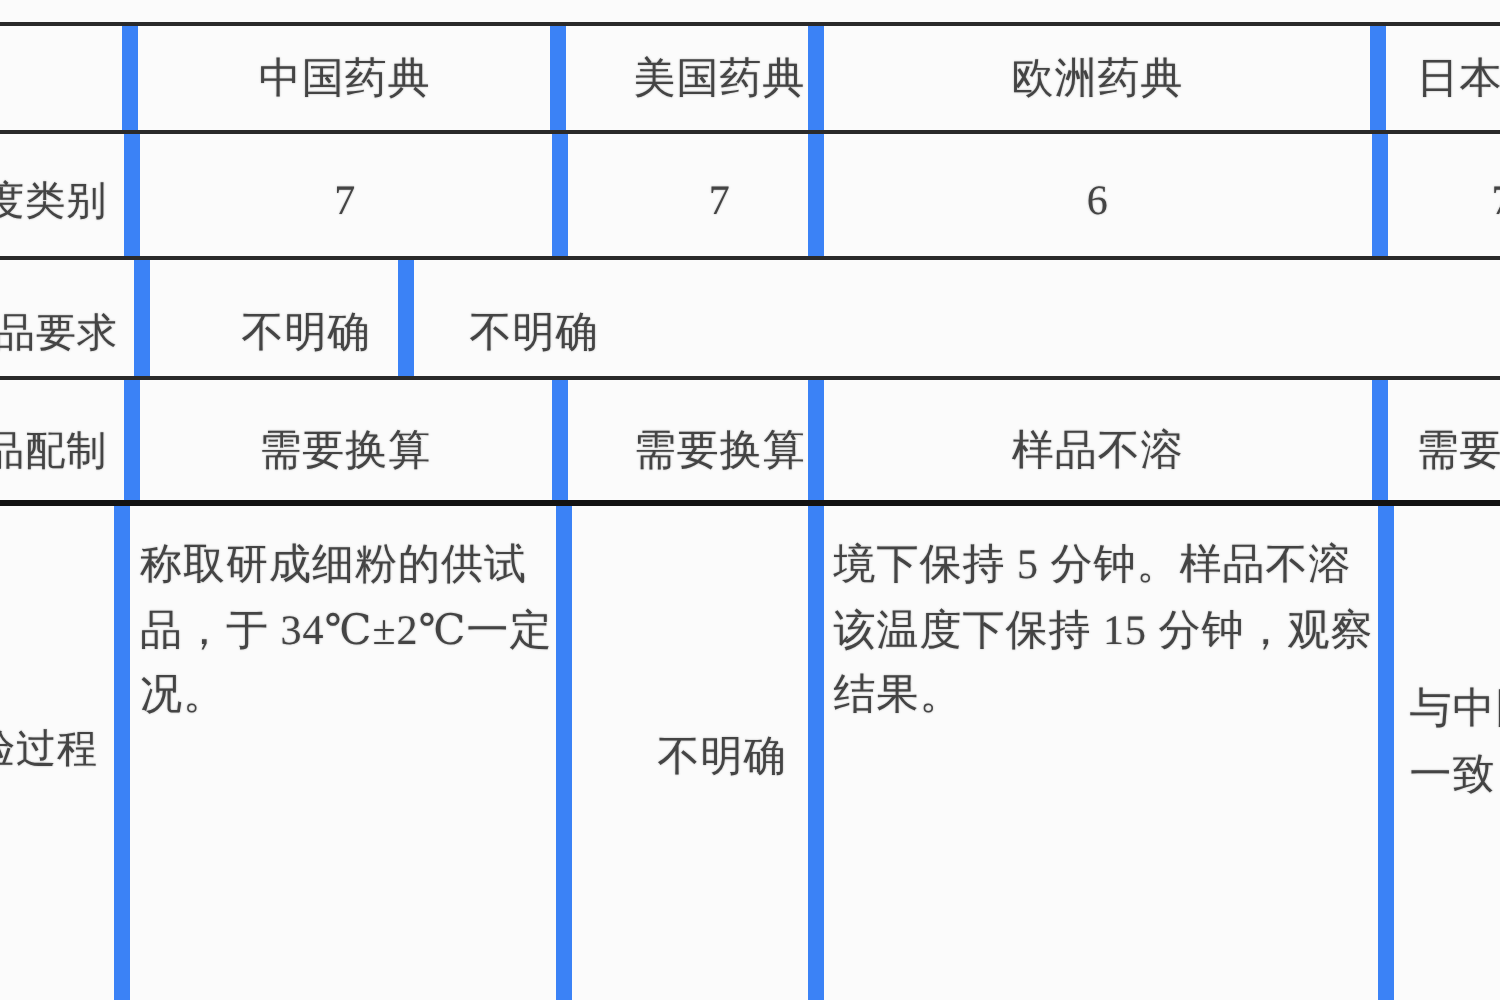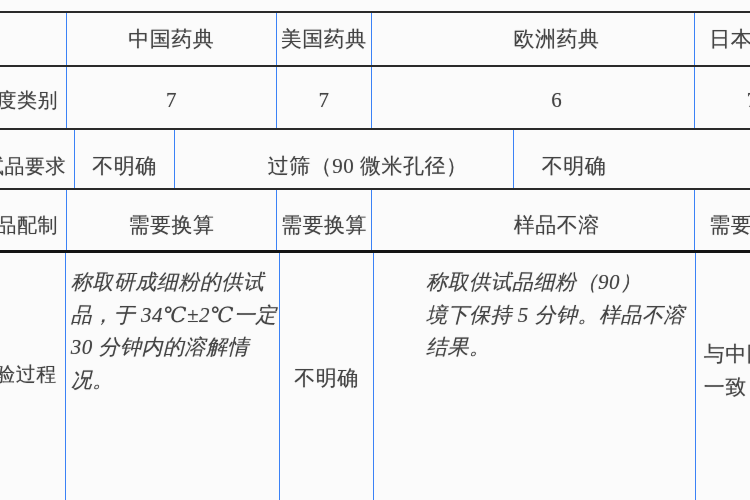--- a/index.html
+++ b/index.html
@@ -5,33 +5,33 @@
   * { margin:0; padding:0; box-sizing:border-box; }
   html,body { width:750px; height:500px; overflow:hidden; background:#fbfbfb; }
   #viewport {
     position:relative; width:750px; height:500px; overflow:hidden;
     background:#fbfbfb; color:#444444;
     font-family:"Liberation Serif","DejaVu Serif",serif;
   }
   #tbl { position:absolute; left:-85px; top:11px; width:894px;
          border-top:2px solid #2a2a2a; }
   .tr { display:flex; border-bottom:2px solid #2a2a2a; }
-  .c  { border-right:1px solid #3b82f6; display:flex; align-items:center;
+  .c  { border-right:8px solid #3b82f6; display:flex; align-items:center;
         justify-content:center; font-size:21px; letter-spacing:0.5px;
         white-space:nowrap; text-shadow:0 0 1px rgba(70,70,70,0.45); }
-  .c0 { width:160px; } .c1 { width:222px; } .c2 { width:100px; }
-  .c3 { width:292px;margin-left:47px; } .c4 { width:120px; border-right:none; }
+  .c0 { width:160px; } .c1 { width:222px; } .c2 { width:100px;margin-left:32px; }
+  .c3 { width:292px; } .c4 { width:120px; border-right:none; }
   .tr-head { height:54px; }
   .tr-cat  { height:63px; } .tr-cat .c  { padding-top:5px; }
   .tr-req  { height:60px; } .tr-req .c  { padding-top:14px; }
   .tr-prep { height:63px; border-bottom:3px solid #131313; } .tr-prep .c { padding-top:10px; }
   .tr-proc { height:247px; border-bottom:none; }
   .lbl { justify-content:flex-end; padding-right:8px; font-size:20px; }
   .para { flex-direction:column; align-items:flex-start; justify-content:flex-start;
-          padding:13px 2px 0 5px;font-style:italic; }
+          padding:13px 2px 0 5px; }
   .line { line-height:32.5px; white-space:nowrap; font-size:21px; }
   .proc-lbl { align-items:flex-start; padding-top:108px; }
   .proc-us  { align-items:flex-start; padding-top:111px; }
   .proc-jp  { flex-direction:column; align-items:flex-start; justify-content:flex-start;
               padding:85px 0 0 8px; }
 </style>
 </head>
 <body>
 
 <div id="viewport">
@@ -49,44 +49,42 @@
       <div class="c c0 lbl">溶解度类别</div>
       <div class="c c1">7</div>
       <div class="c c2">7</div>
       <div class="c c3">6</div>
       <div class="c c4">7</div>
     </div>
 
     <div class="tr tr-req">
       <div class="c c0 lbl">供试品要求</div>
       <div class="c c2">不明确</div>
-      <div class="c c3">过筛（90 微米孔径）</div>
       <div class="c c4">不明确</div>
     </div>
 
     <div class="tr tr-prep">
       <div class="c c0 lbl">供试品配制</div>
       <div class="c c1">需要换算</div>
       <div class="c c2">需要换算</div>
       <div class="c c3">样品不溶</div>
       <div class="c c4">需要换算</div>
     </div>
 
     <div class="tr tr-proc">
       <div class="c c0 lbl proc-lbl">试验过程</div>
       <div class="c c1 para">
         <div class="line">称取研成细粉的供试</div>
         <div class="line">品，于 34℃±2℃一定</div>
-        <div class="line">30 分钟内的溶解情</div>
         <div class="line">况。</div>
       </div>
       <div class="c c2 proc-us">不明确</div>
       <div class="c c3 para">
-        <div class="line">称取供试品细粉（90）</div>
         <div class="line">境下保持 5 分钟。样品不溶</div>
+        <div class="line">该温度下保持 15 分钟，观察</div>
         <div class="line">结果。</div>
       </div>
       <div class="c c4 proc-jp">
         <div class="line">与中国</div>
         <div class="line">一致</div>
       </div>
     </div>
 
   </div>
 </div>

